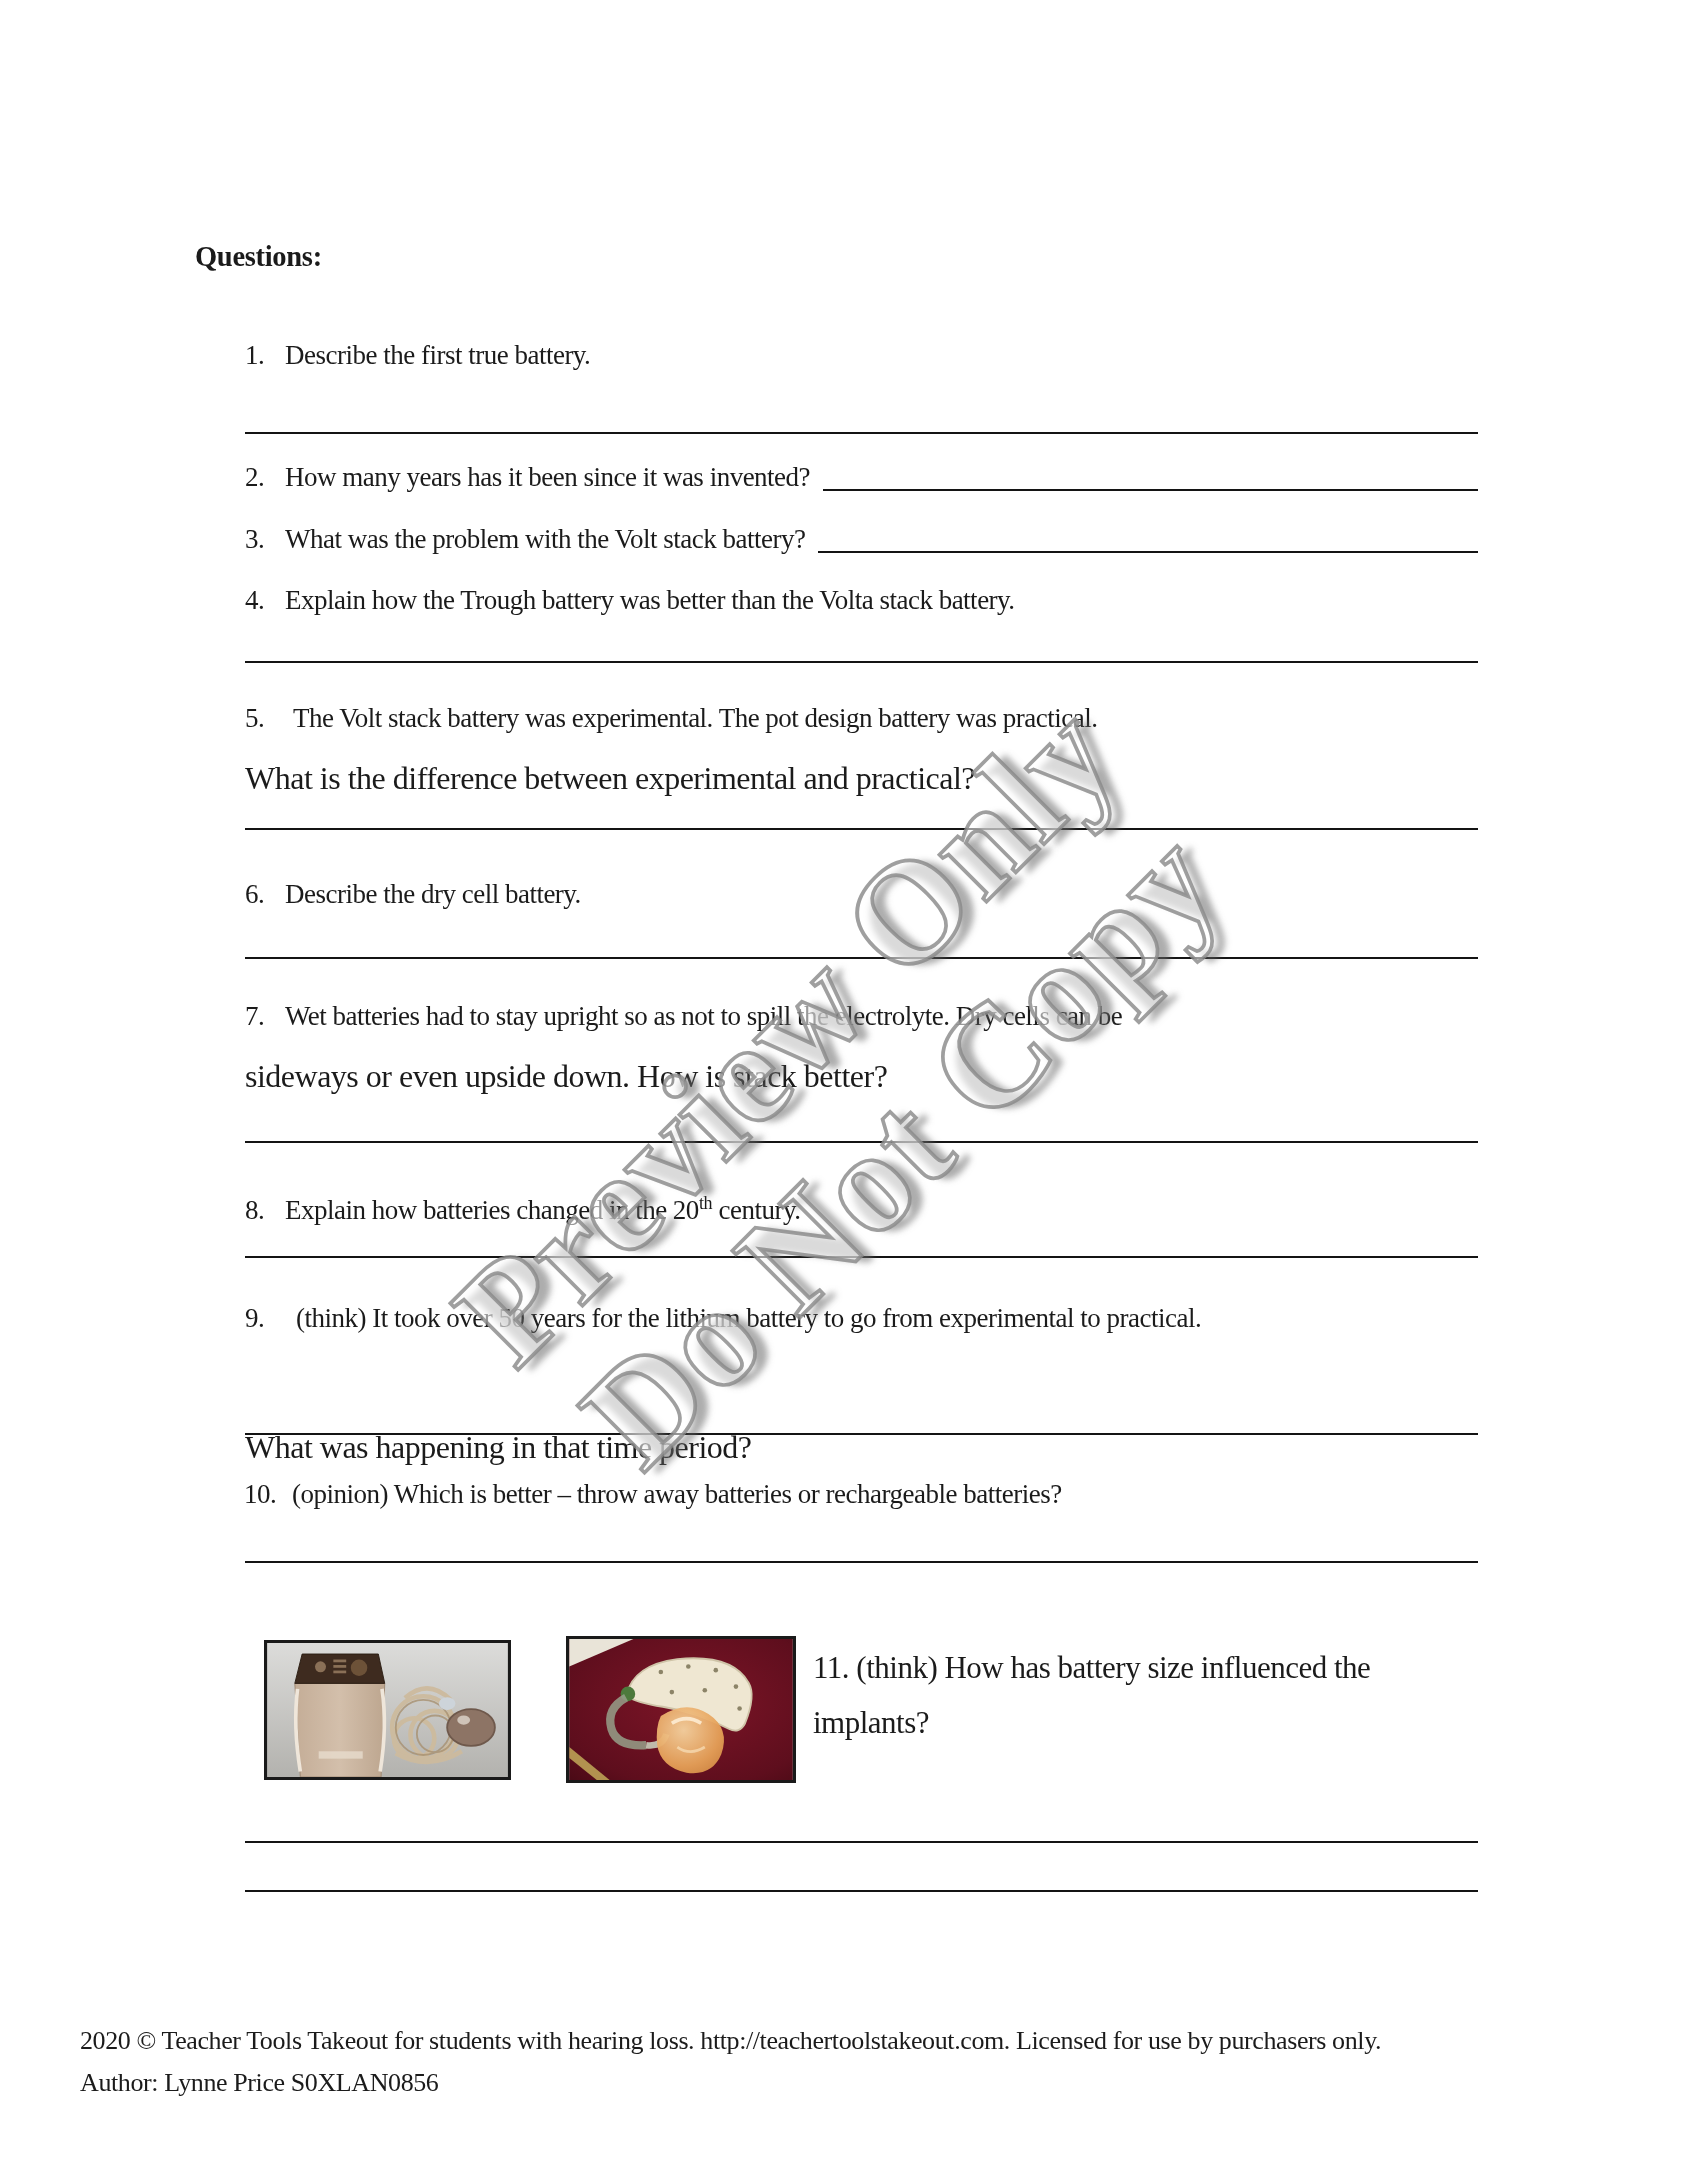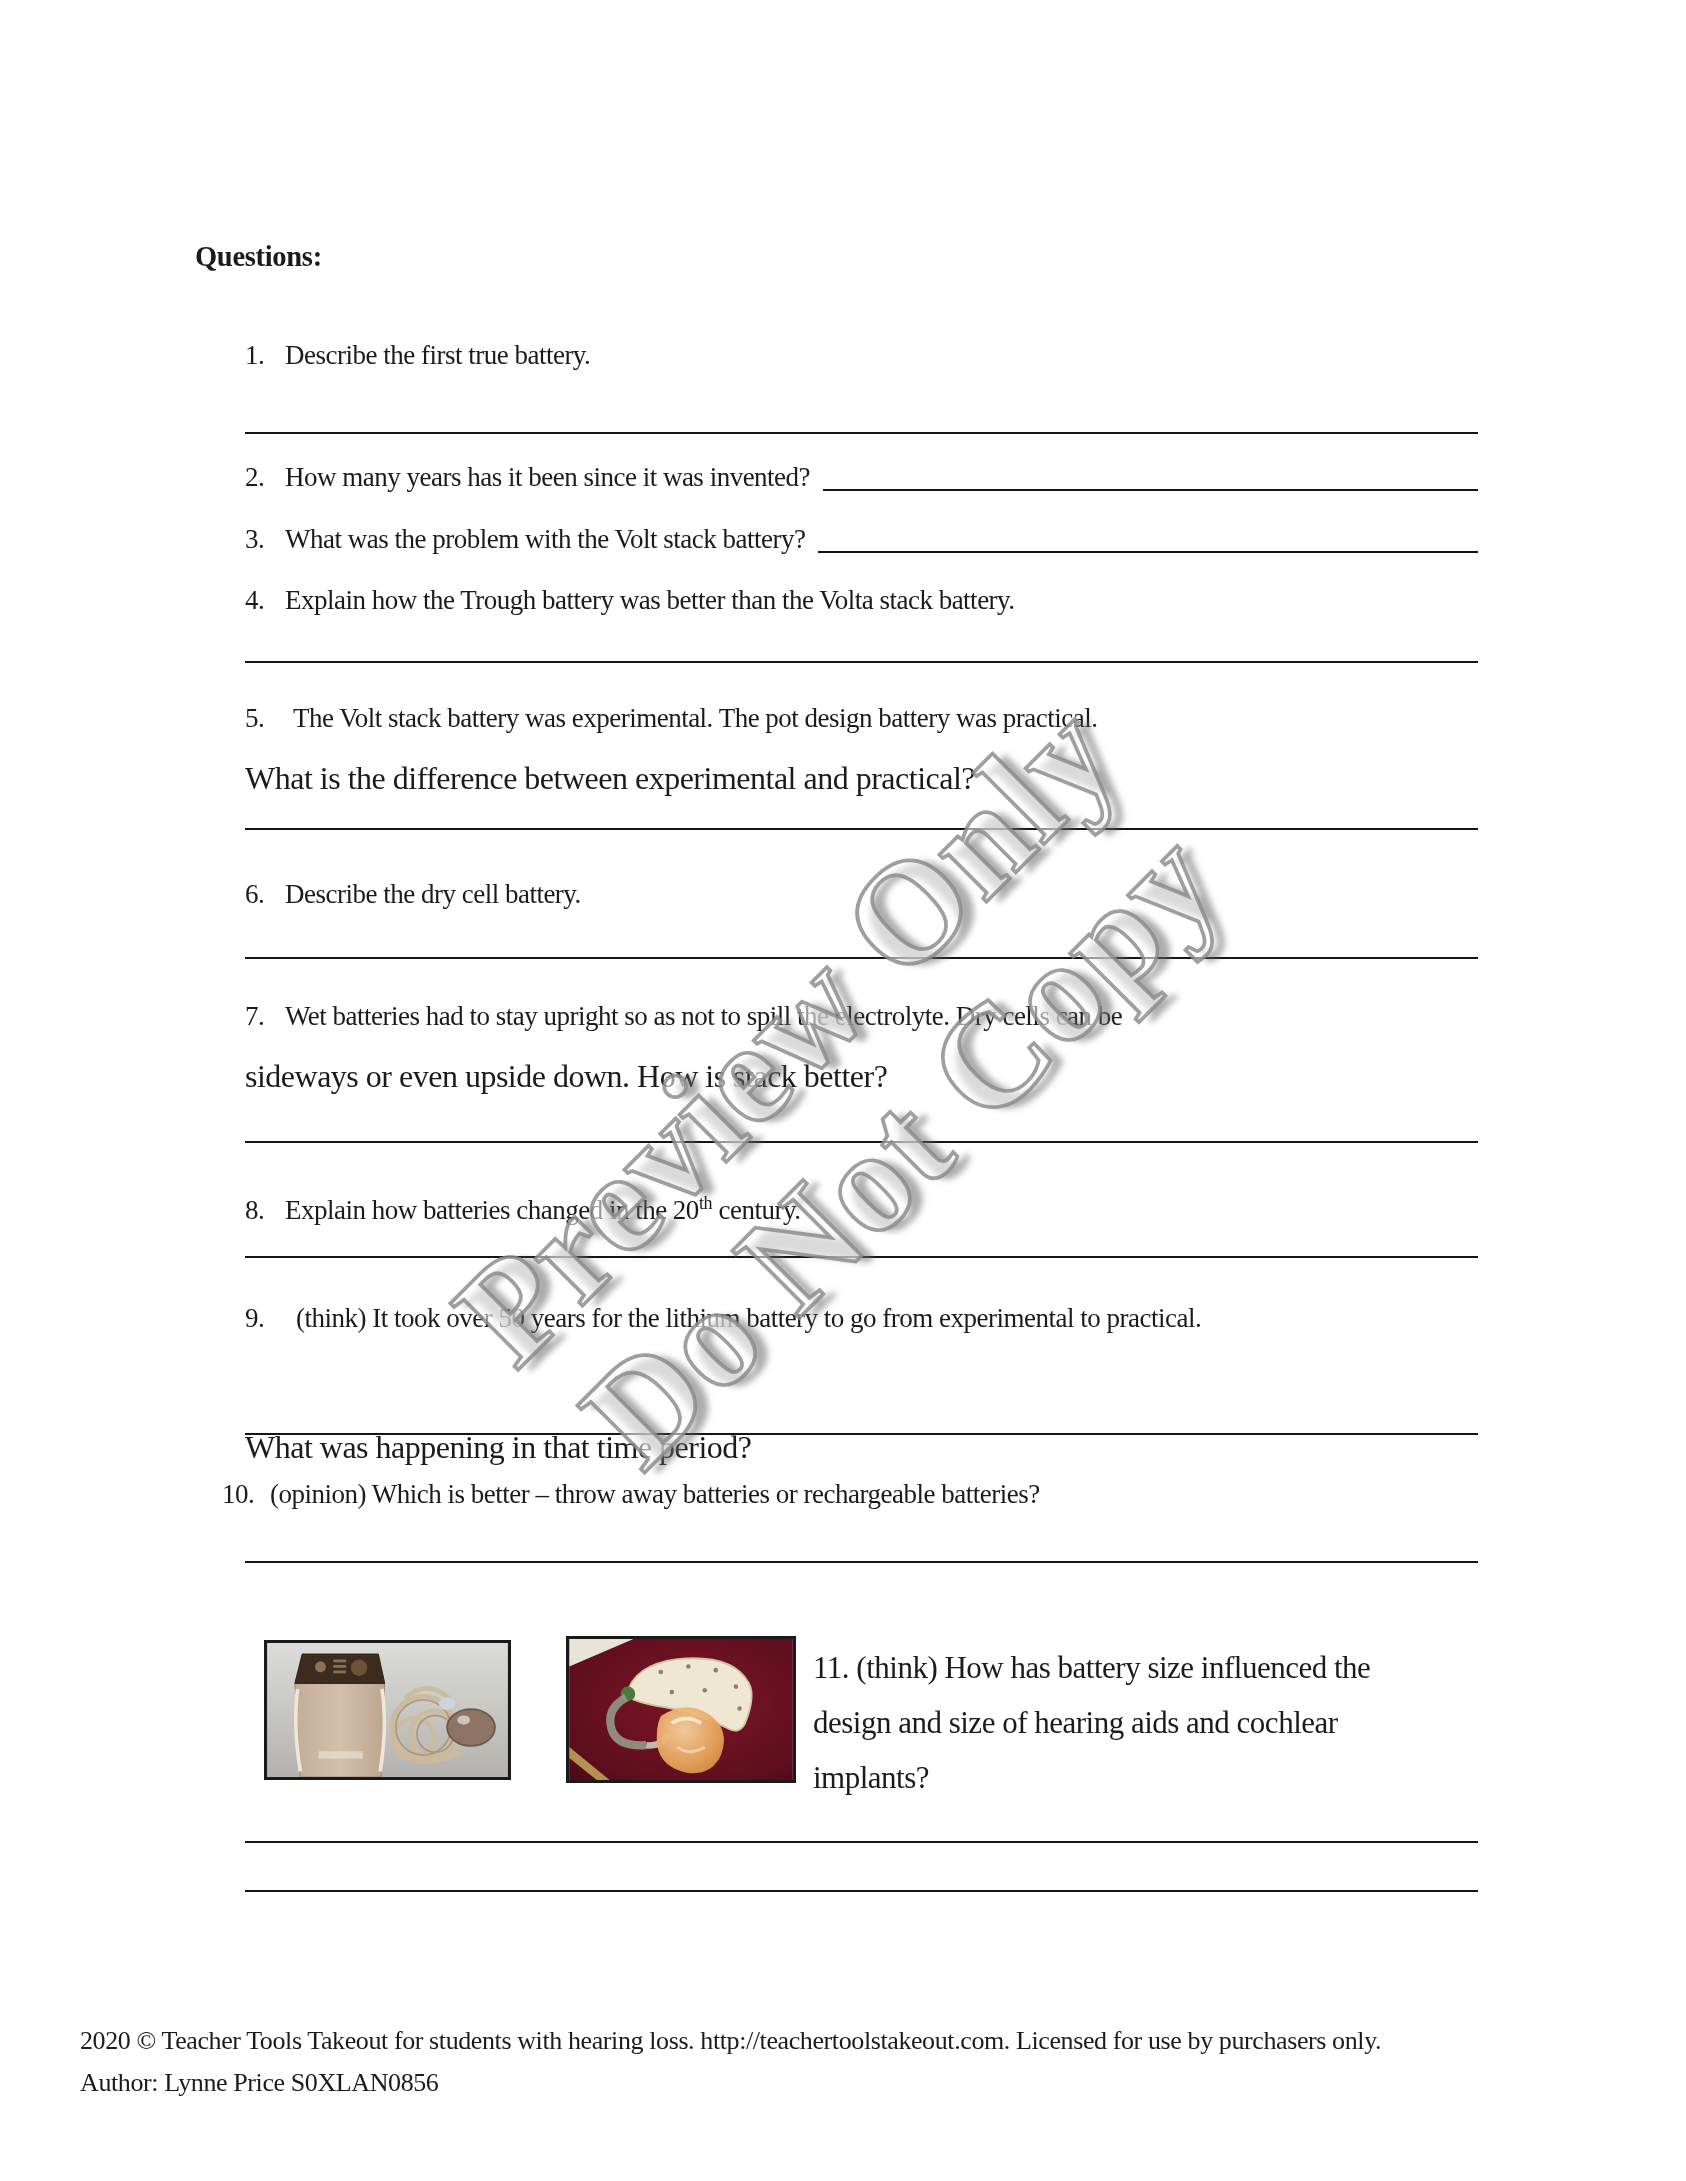--- a/index.html
+++ b/index.html
@@ -123,21 +123,21 @@
   </div>
   <div class="answer-line" style="top:1256px;"></div>
 
   <div class="qrow" style="top:1298px;">
     <span class="qnum" style="min-width:51px;">9.</span>
     <span class="qtext">(think)  It took over 50 years for the lithium battery to go from experimental to practical.</span>
   </div>
   <div class="cont" style="top:1427px;">What was happening in that time period?</div>
   <div class="answer-line" style="top:1433px;"></div>
 
-  <div class="qrow" style="top:1474px;left:222px;width:1240px;">
+  <div class="qrow" style="top:1474px;left:244px;width:1240px;">
     <span class="qnum" style="min-width:48px;">10.</span>
     <span class="qtext">(opinion)  Which is better – throw away batteries or rechargeable batteries?</span>
   </div>
   <div class="answer-line" style="top:1561px;"></div>
 
   <div class="photo" style="left:264px;top:1640px;">
     <svg width="241" height="134" viewBox="0 0 262 146" xmlns="http://www.w3.org/2000/svg">
       <defs>
         <linearGradient id="gbg" x1="0" y1="0" x2="0" y2="1">
           <stop offset="0" stop-color="#dcdcda"></stop>
@@ -216,21 +216,20 @@
       <path d="M84 116 Q102 118 106 104" fill="none" stroke="#c9cdba" stroke-width="7" opacity="0.9"></path>
 
       <path d="M100 84 Q128 66 152 82 Q176 98 166 126 Q156 150 128 146 Q100 140 96 116 Q94 96 100 84 Z" fill="url(#gmold)" opacity="0.95" stroke="#b5醒6f33" stroke-width="0"></path>
       <path d="M112 92 Q128 82 144 92" fill="none" stroke="#fff3dd" stroke-width="4" opacity="0.8"></path>
       <path d="M118 118 Q132 128 148 118" fill="none" stroke="#fce9c8" stroke-width="3" opacity="0.6"></path>
     </svg>
   </div>
 
   <div class="q11block">
     <span>11. (think)  How has battery size influenced the</span>
-    <span>design and size of hearing aids and cochlear</span>
     <span>implants?</span>
   </div>
 
   <div class="answer-line" style="top:1841px;"></div>
   <div class="answer-line" style="top:1890px;"></div>
 
   <div class="watermark">
     <div>Preview Only</div>
     <div>Do Not Copy</div>
   </div>

